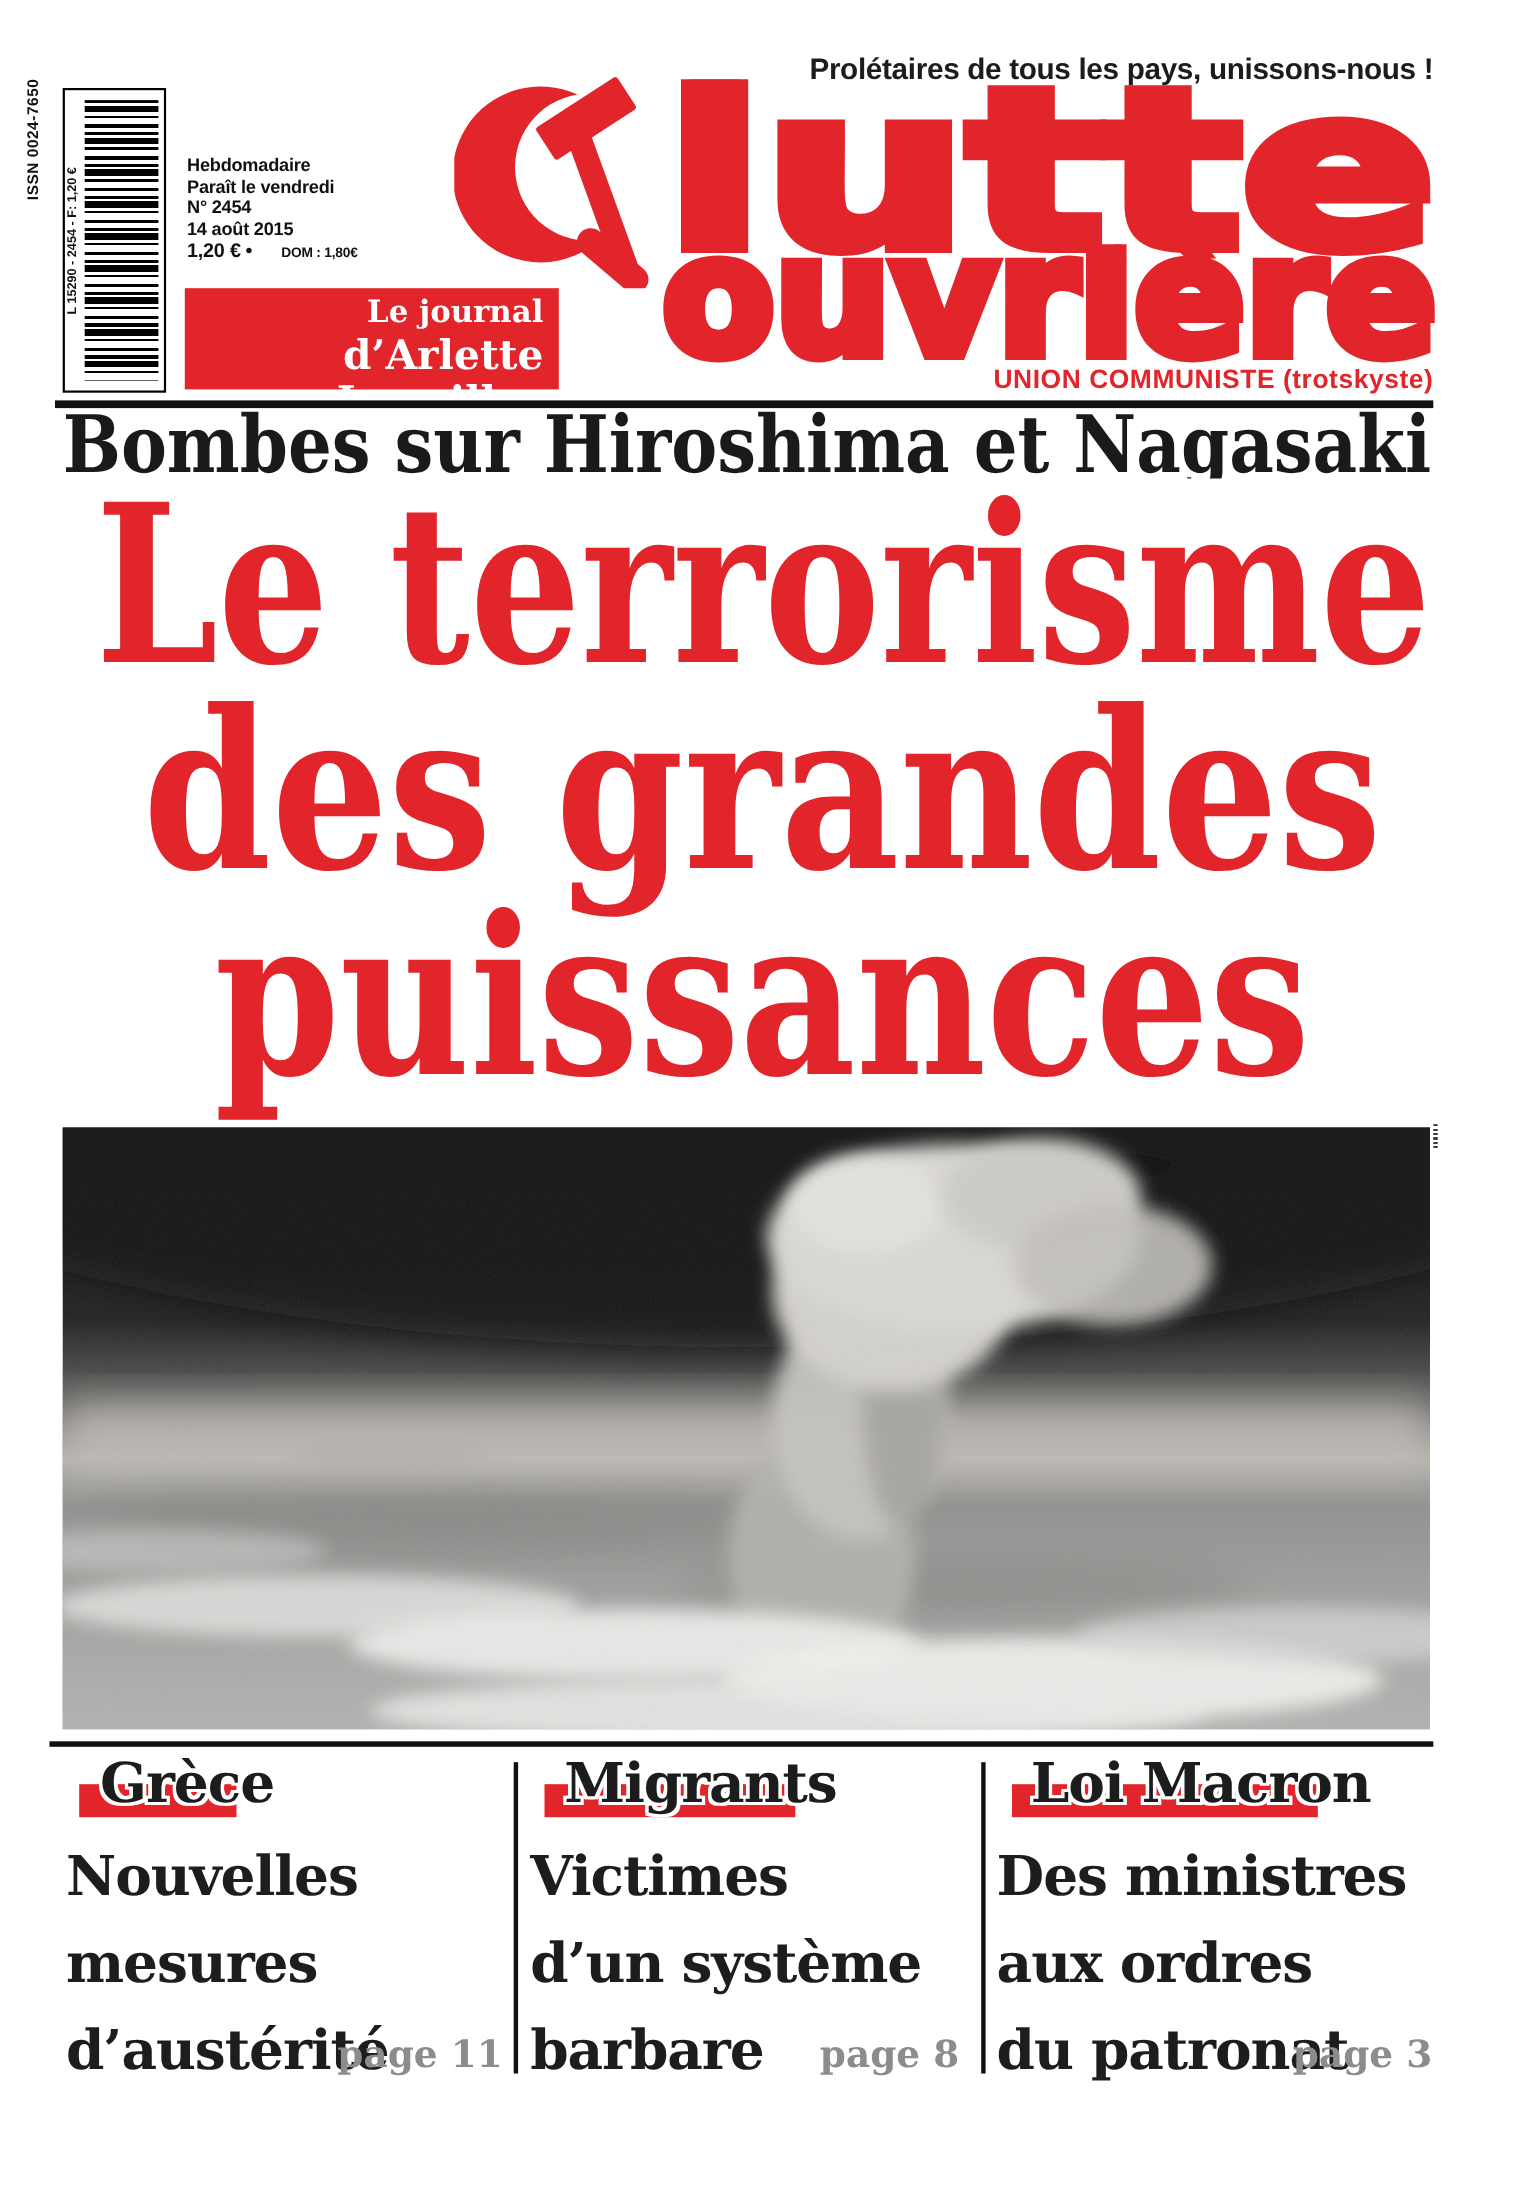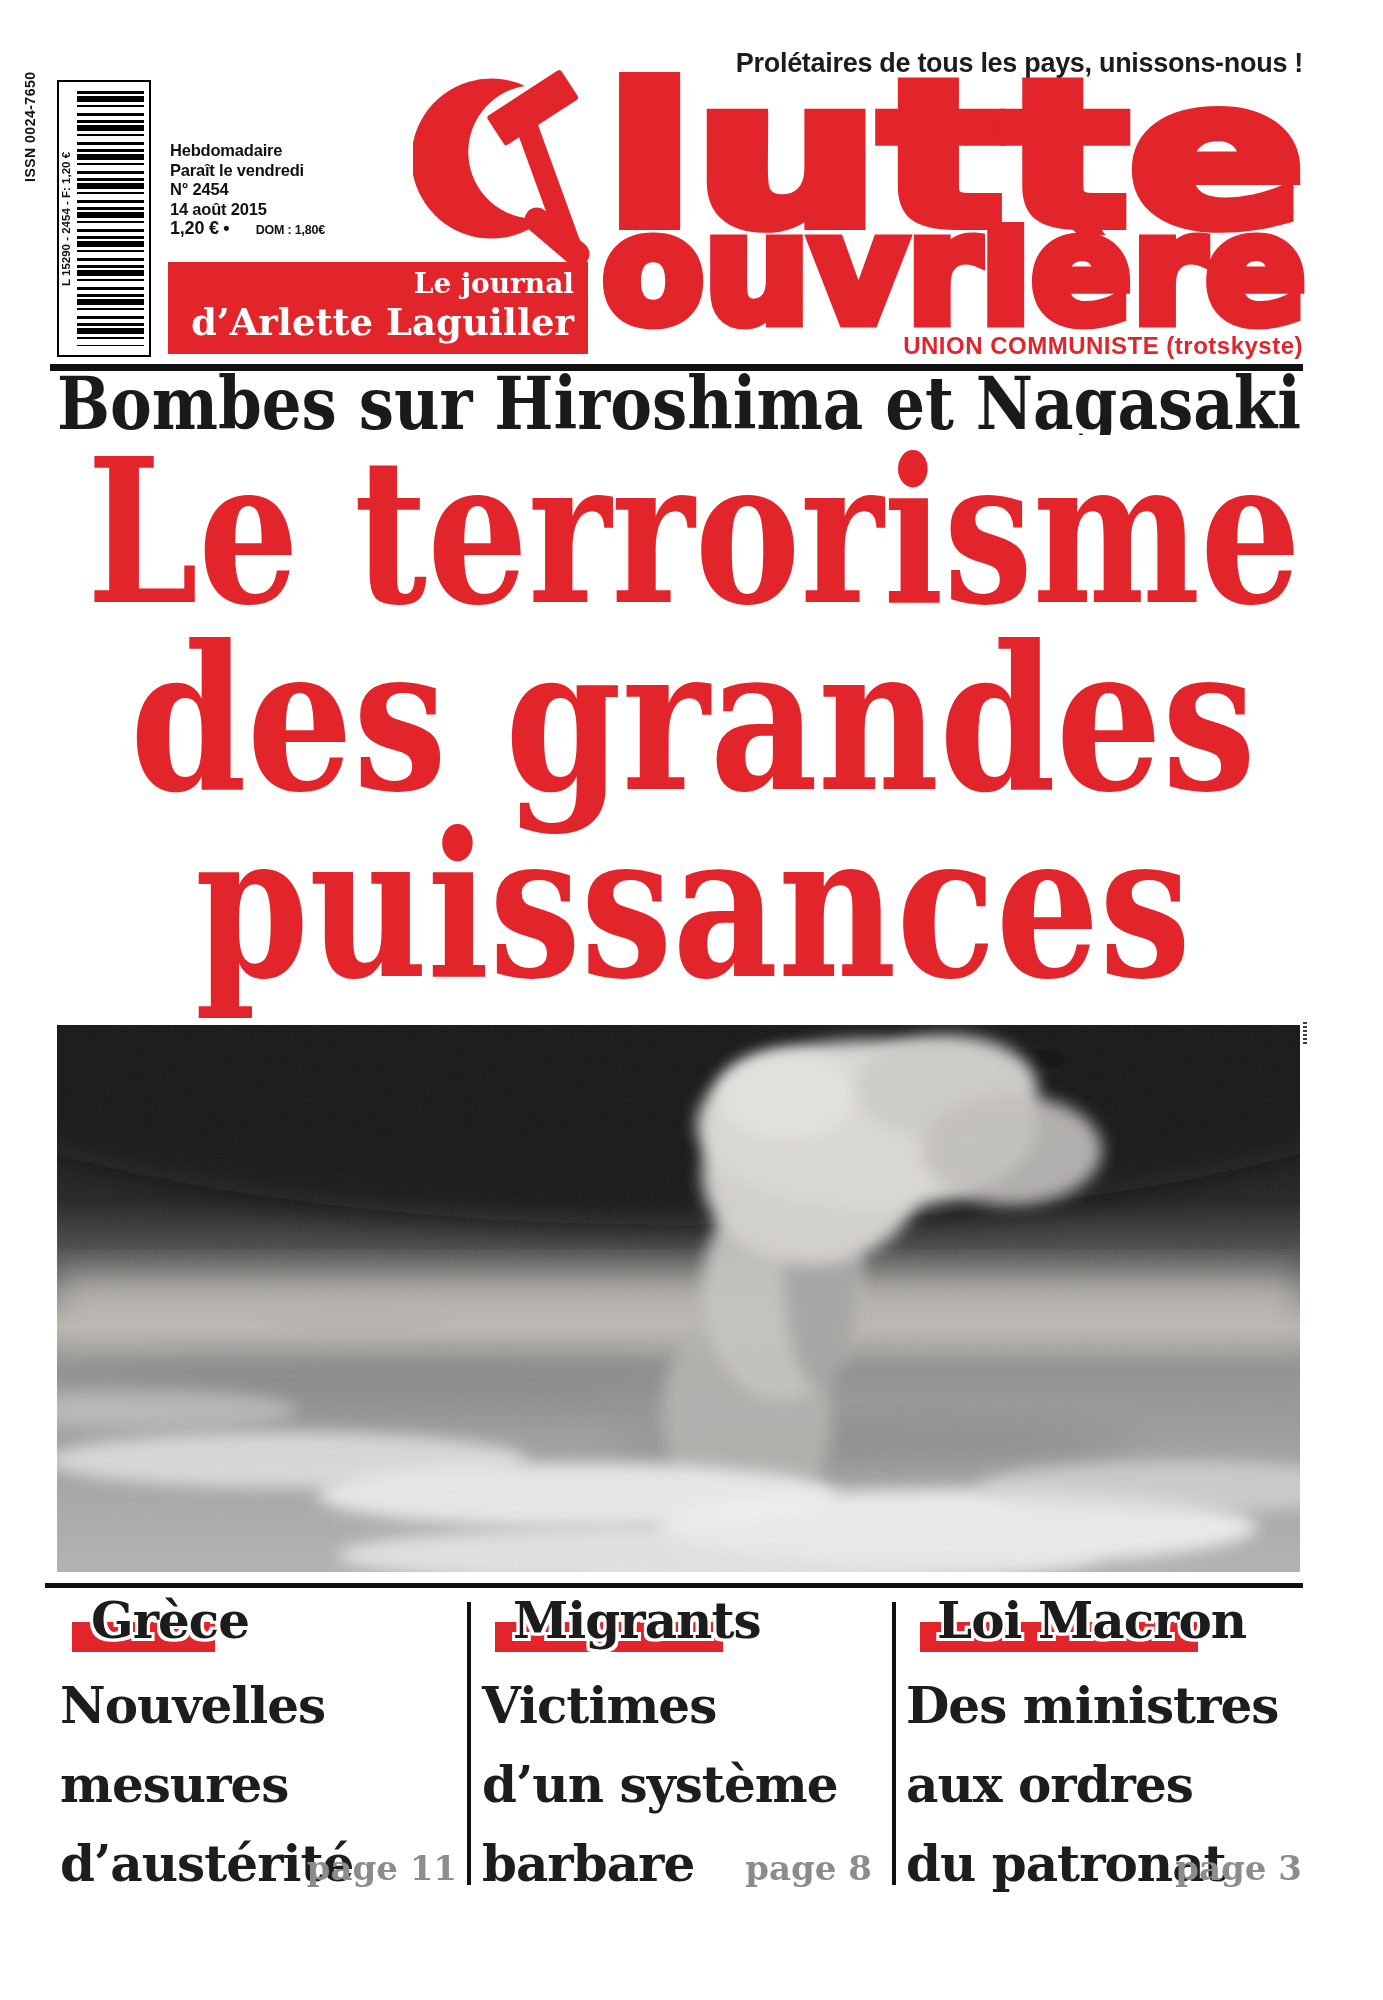--- a/index.html
+++ b/index.html
@@ -14,21 +14,21 @@
         display:flex;z-index:6;}
   .barcode-text{writing-mode:vertical-rl;transform:rotate(180deg);font-size:11.5px;font-weight:bold;
         color:#111;padding:6px 1px 6px 3px;text-align:center;white-space:nowrap;}
   .barcode-stripes{flex:1;margin:9px 5px 9px 2px;
         background:repeating-linear-gradient(180deg,#000 0 3px,#fff 3px 5px,#000 5px 11px,#fff 11px 14px,#000 14px 16px,#fff 16px 22px,#000 22px 25px,#fff 25px 29px);}
   .pubinfo{left:170px;top:141px;color:#111;font-weight:bold;font-size:16.5px;line-height:19.5px;letter-spacing:-.2px;}
   .price-main{font-size:18px;font-weight:bold;}
   .price-dom{font-size:12.5px;font-weight:bold;padding-left:22px;}
 
   
-  .journal-box{left:168px;top:262px;width:420px;height:92px;background:#e2242b;color:#fff;
+  .journal-box{left:168px;top:262px;width:340px;height:92px;background:#e2242b;color:#fff;
         text-align:right;padding:0;box-sizing:border-box;font-family:"DejaVu Serif",serif;}
   .journal-l1{margin:7px 14px 0 0;font-size:28px;font-weight:bold;line-height:30px;}
   .journal-l2{margin:2px 14px 0 0;font-size:37px;font-weight:bold;line-height:42px;}
 
   
   .slogan{right:80px;top:48px;font-size:27px;font-weight:bold;color:#1c1c1c;letter-spacing:-.3px;}
   .union{right:80px;top:332px;font-size:24px;font-weight:bold;color:#e2242b;letter-spacing:.5px;}
   svg text{font-family:"DejaVu Sans",sans-serif;}
   svg .slab{font-family:"DejaVu Serif",serif;}
 

